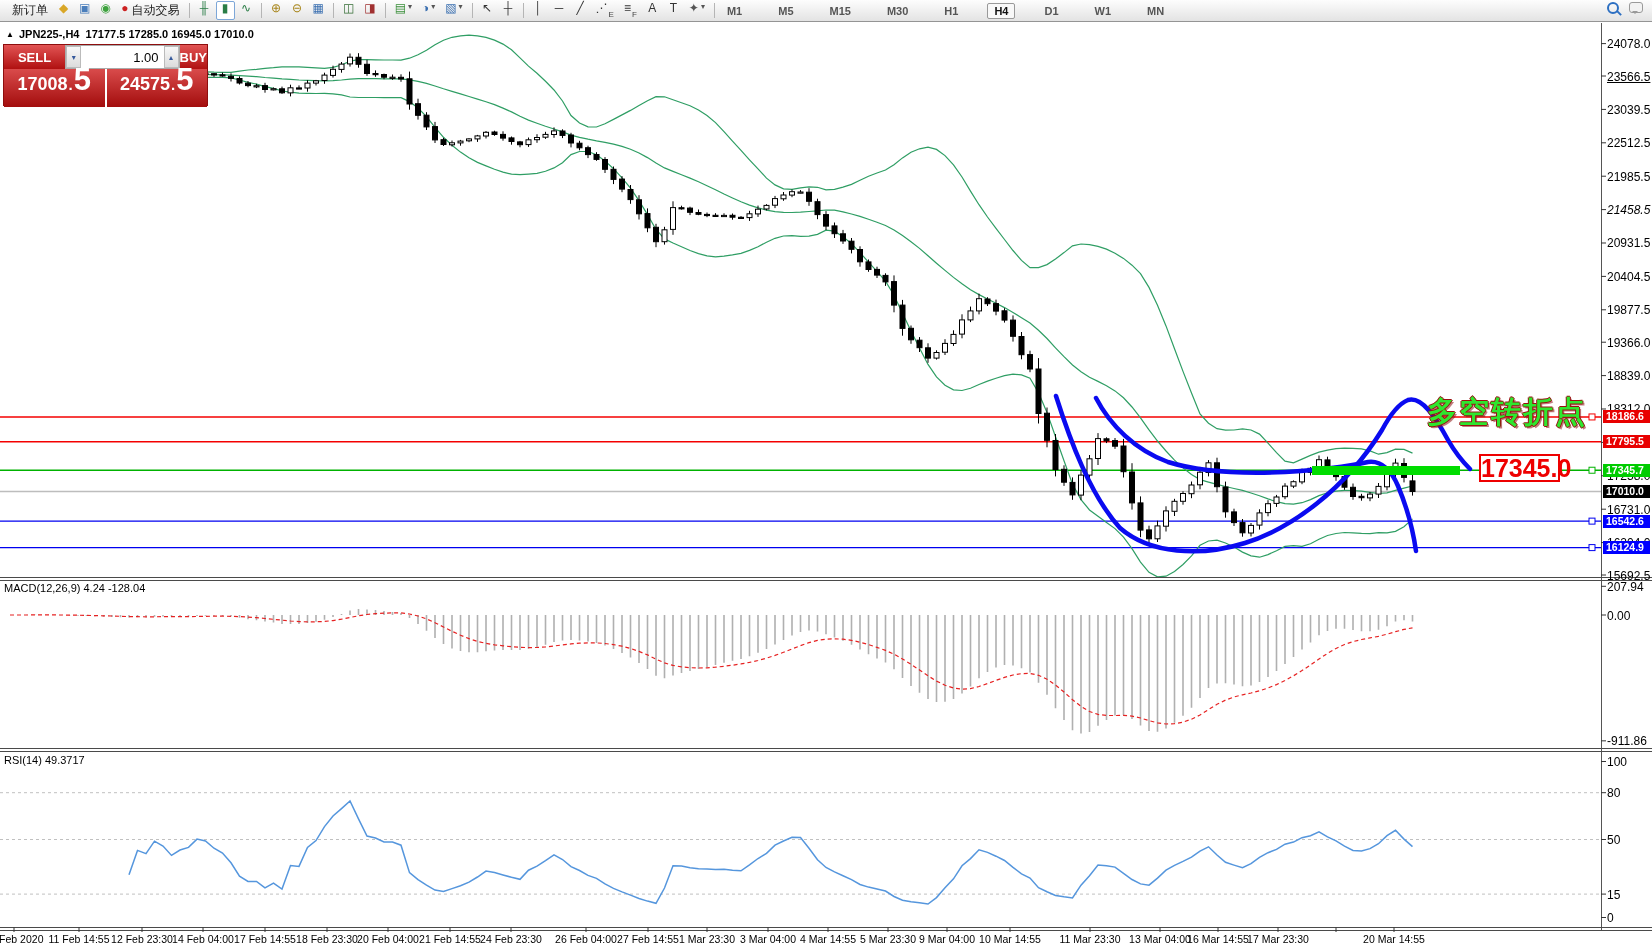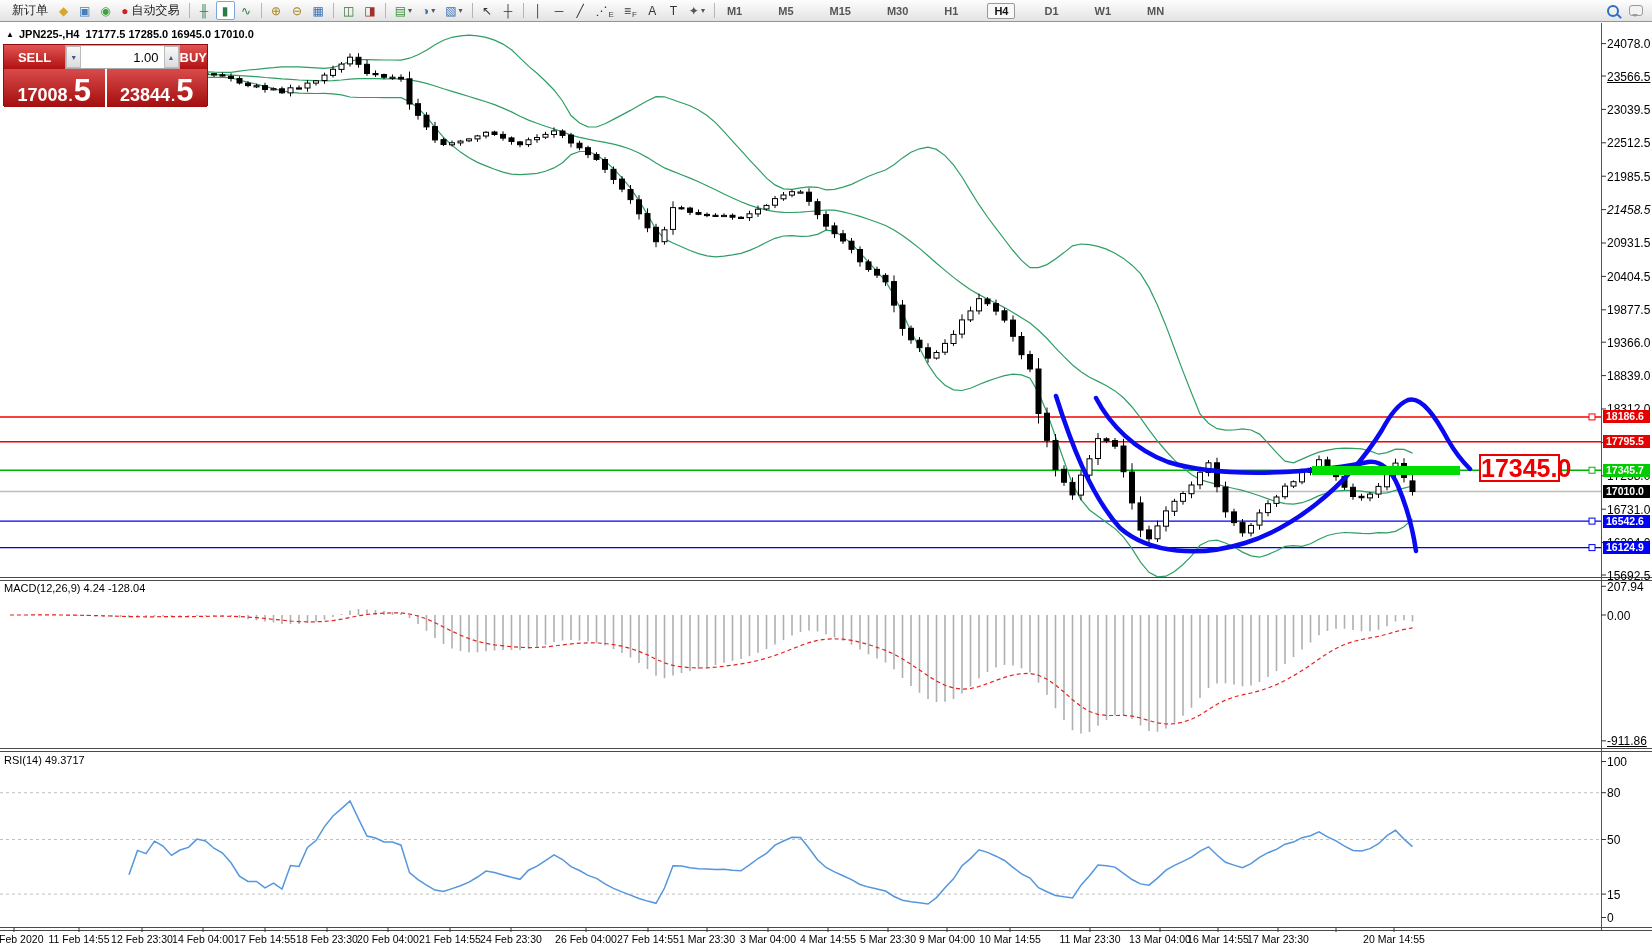--- a/index.html
+++ b/index.html
@@ -1,18 +1,18 @@
 <!DOCTYPE html>
 <html><head>
 <meta charset="utf-8">
 <style>
 html,body{margin:0;padding:0;background:#777;}
 #app{position:relative;width:1652px;height:946px;background:#fff;font-family:"Liberation Sans",sans-serif;overflow:hidden;}
 #toolbar{position:absolute;left:0;top:0;width:1652px;height:22px;display:flex;align-items:center;background:linear-gradient(#fdfdfd,#e3e3e3);border-bottom:1px solid #949494;box-sizing:border-box;padding:0 4px;z-index:50;}
-.tb-btn{height:19px;min-width:19px;display:flex;align-items:center;justify-content:center;padding:0 3px;margin:0 1px;border:1px solid transparent;border-radius:2px;font-size:12px;color:#333;box-sizing:border-box;white-space:nowrap;}
+.tb-btn{height:19px;min-width:19px;display:flex;align-items:flex-start;justify-content:center;padding:0 3px;margin:0 1px;border:1px solid transparent;border-radius:2px;font-size:12px;color:#333;box-sizing:border-box;white-space:nowrap;}
 .tb-btn.active{background:#fff;border-color:#7da7d8;}
 .tb-glyph{font-size:12px;line-height:1;}
 .tb-sub{font-size:8px;color:#444;margin-left:1px;align-self:flex-end;}
 .tb-label{font-size:12px;margin-left:3px;color:#222;}
 .tb-dd{font-size:8px;color:#555;margin-left:2px;}
 .tb-sep{width:1px;height:15px;background:#b5b5b5;margin:0 4px;}
 .tb-spacer{flex:1;}
 .tb-tfgroup{display:flex;align-items:center;gap:20px;}
 .tb-tf{font-size:11px;font-weight:bold;color:#555;padding:1px 6px;margin:0 1px;border:1px solid transparent;border-radius:2px;}
 .tb-tf.active{background:#f8f8f8;border-color:#999;color:#111;}
@@ -26,21 +26,21 @@
 .sym-marker{font-size:8px;margin-right:5px;vertical-align:1px;}
 #trade-panel{position:absolute;left:3px;top:44px;width:205px;height:62px;z-index:20;border:1px solid #8e0e0e;box-sizing:border-box;background:#fff;}
 .tp-row1{display:flex;height:24px;}
 .tp-sell,.tp-buy{background:linear-gradient(#e25454,#b01111);color:#fff;font-weight:bold;font-size:13px;display:flex;align-items:center;justify-content:center;}
 .tp-sell{width:62px;}
 .tp-buy{flex:1;}
 .tp-vol{width:116px;display:flex;border:1px solid #aaa;box-sizing:border-box;background:#fff;}
 .tp-spin{width:15px;display:flex;align-items:center;justify-content:center;font-size:8px;color:#35599c;background:linear-gradient(#f8f8f8,#dcdcdc);border:1px solid #bbb;box-sizing:border-box;}
 .tp-vol-value{flex:1;font-size:13px;display:flex;align-items:center;justify-content:flex-end;padding-right:5px;color:#000;}
 .tp-row2{display:flex;height:38px;background:#fff;gap:2px;}
-.tp-price{flex:1;background:linear-gradient(#d94b4b,#a30d0d);color:#fff;display:flex;align-items:flex-end;justify-content:center;padding-bottom:3px;}
+.tp-price{flex:1;background:linear-gradient(#d94b4b,#a30d0d);color:#fff;display:flex;align-items:flex-end;justify-content:center;padding-bottom:14px;}
 .tp-pm{font-size:18px;font-weight:bold;line-height:1;}
 .tp-pd{font-size:15px;font-weight:bold;margin:0 1px;}
 .tp-pb{font-size:31px;font-weight:bold;line-height:0.85;}
 .ind-label{position:absolute;font-size:11px;color:#000;z-index:11;}
 .axis-tick{position:absolute;left:1607px;font-size:12px;color:#000;white-space:nowrap;z-index:11;}
 .level-label{position:absolute;left:1603px;width:47px;height:13px;font-size:10.5px;font-weight:bold;color:#fff;line-height:13px;padding-left:3px;box-sizing:border-box;z-index:12;}
 .time-label{position:absolute;top:933px;font-size:10.5px;color:#000;transform:translateX(-50%);white-space:nowrap;z-index:11;}
 #turning-point{position:absolute;left:1427px;top:392px;font-size:30px;font-weight:bold;letter-spacing:2px;color:#2ee62e;text-shadow:1px 0 #991111,-1px 0 #991111,0 1px #991111,0 -1px #991111,2px 2px 0 rgba(140,20,20,0.55);white-space:nowrap;z-index:15;}
 #price-callout{position:absolute;left:1479px;top:454px;width:81px;height:28px;border:2px solid #ee0000;color:#ee0000;background:#fff;font-size:25px;font-weight:bold;text-align:center;line-height:25px;box-sizing:border-box;z-index:14;}
 </style>
@@ -431,29 +431,30 @@
         </div>
         <div class="tp-buy">BUY</div>
       </div>
       <div class="tp-row2">
         <div class="tp-price">
           <span class="tp-pm">17008</span>
             <span class="tp-pd">.</span>
             <span class="tp-pb">5</span>
         </div>
         <div class="tp-price">
-          <span class="tp-pm">23844</span>
+          <span class="tp-pm">24575</span>
             <span class="tp-pd">.</span>
             <span class="tp-pb">5</span>
         </div>
       </div>
     </div>
 
     <div class="ind-label" style="left:4px;top:582px;">MACD(12,26,9) 4.24 -128.04</div>
     <div class="ind-label" style="left:4px;top:754px;">RSI(14) 49.3717</div>
+    <div id="turning-point">多空转折点</div>
     <div id="price-callout">17345.0</div>
     <div id="gen-labels">
         <div class="axis-tick" style="top: 37.0995px;">24078.0</div>
         <div class="axis-tick" style="top: 69.5139px; text-decoration: underline;">23566.5</div>
         <div class="axis-tick" style="top: 102.911px;">23039.5</div>
         <div class="axis-tick" style="top: 136.307px;">22512.5</div>
         <div class="axis-tick" style="top: 169.704px;">21985.5</div>
         <div class="axis-tick" style="top: 203.101px; font-style: italic;">21458.5</div>
         <div class="axis-tick" style="top: 236.497px;">20931.5</div>
         <div class="axis-tick" style="top: 269.894px;">20404.5</div>
@@ -461,21 +462,21 @@
         <div class="axis-tick" style="top: 335.705px;">19366.0</div>
         <div class="axis-tick" style="top: 369.102px;">18839.0</div>
         <div class="axis-tick" style="top: 402.499px;">18312.0</div>
         <div class="axis-tick" style="top: 435.895px;">17785.0</div>
         <div class="axis-tick" style="top: 469.292px;">17258.0</div>
         <div class="axis-tick" style="top: 502.689px;">16731.0</div>
         <div class="axis-tick" style="top: 536.086px;">16204.0</div>
         <div class="axis-tick" style="top: 568.5px;">15692.5</div>
         <div class="axis-tick" style="top: 579.804px;">207.94</div>
         <div class="axis-tick" style="top: 608.5px;">0.00</div>
-        <div class="axis-tick" style="top: 734.337px; text-decoration: underline;">-911.86</div>
+        <div class="axis-tick" style="top: 734.337px;">-911.86</div>
         <div class="axis-tick" style="top: 755px;">100</div>
         <div class="axis-tick" style="top: 786.2px;">80</div>
         <div class="axis-tick" style="top: 833px;">50</div>
         <div class="axis-tick" style="top: 887.6px;">15</div>
         <div class="axis-tick" style="top: 911px;">0</div>
         <div class="level-label" style="top: 410.446px; background: rgb(232, 0, 0);">18186.6</div>
         <div class="level-label" style="top: 435.23px; background: rgb(232, 0, 0);">17795.5</div>
         <div class="level-label" style="top: 463.734px; background: rgb(0, 204, 0);">17345.7</div>
         <div class="level-label" style="top: 485.008px; background: rgb(0, 0, 0);">17010.0</div>
         <div class="level-label" style="top: 514.628px; background: rgb(0, 0, 255);">16542.6</div>

